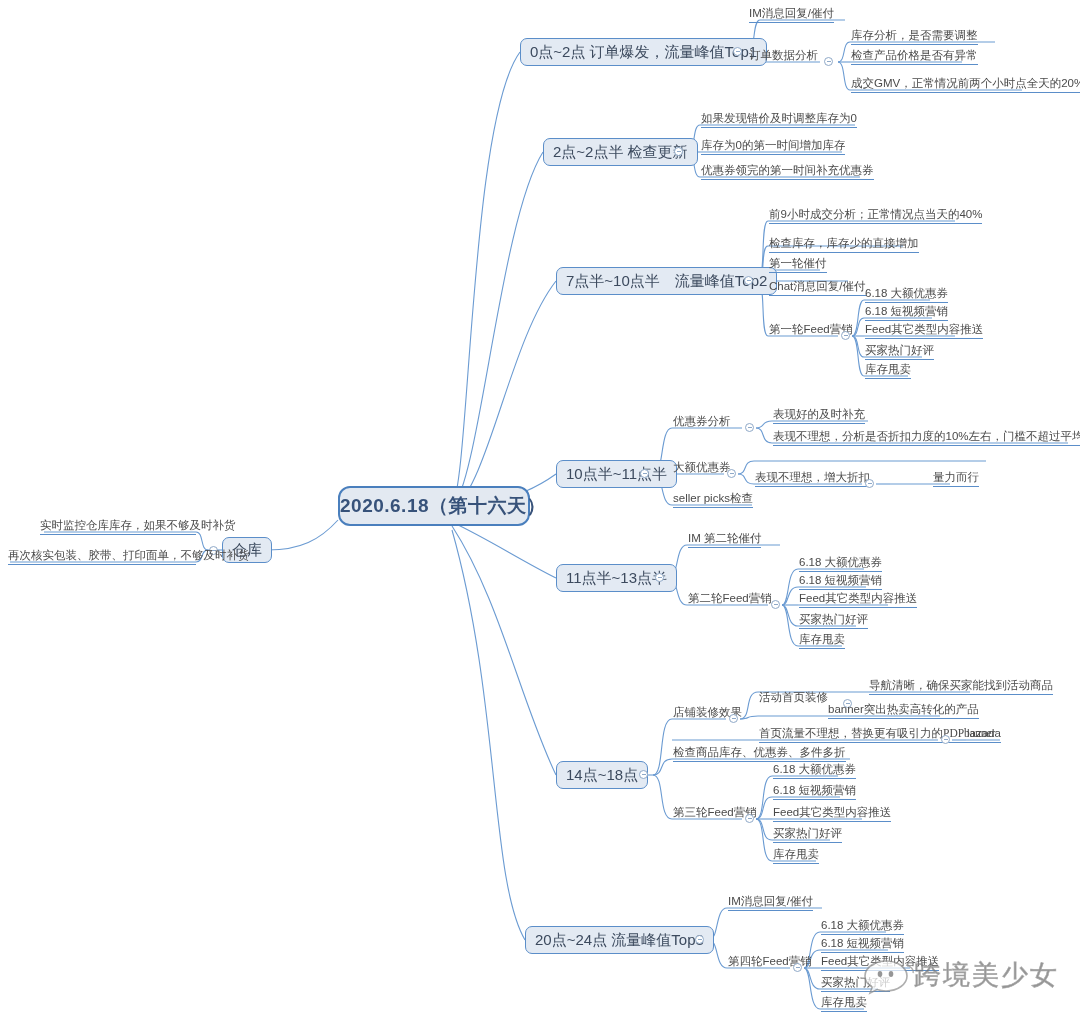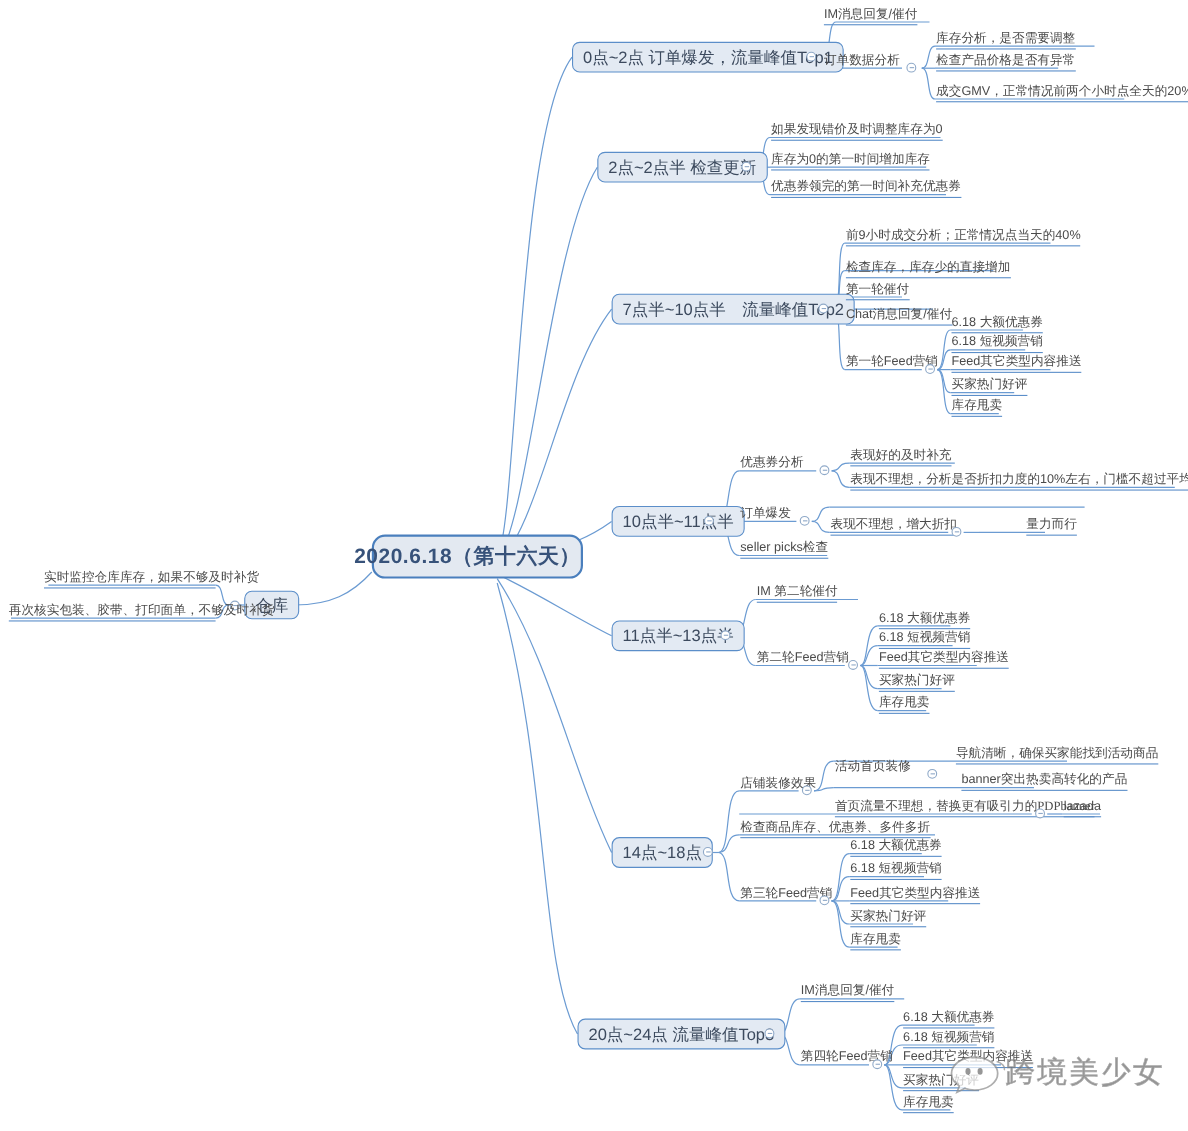--- a/index.html
+++ b/index.html
@@ -31,21 +31,21 @@
     box-sizing: border-box;
     background: #e3e9f1;
     border: 2px solid #4a7fbd;
     border-radius: 12px;
     color: #37527a;
     font-size: 19px;
     font-weight: bold;
     letter-spacing: 0.5px;
     display: flex;
     align-items: center;
-    justify-content: flex-end;
+    justify-content: flex-start;
     white-space: nowrap;
   }
   
   .node-box {
     position: absolute;
     box-sizing: border-box;
     background: #e3eaf3;
     border: 1px solid #5b8ec9;
     border-radius: 7px;
     color: #3c4a5e;
@@ -347,21 +347,21 @@
   </div>
   <div class="toggle" style="left:745px; top:423px;"></div>
   <div class="node-leaf ul" style="left:773px; top:407px;">
     <span>表现好的及时补充</span>
   </div>
   <div class="node-leaf ul" style="left:773px; top:429px;">
     <span>表现不理想，分析是否折扣力度的10%左右，门槛不超过平均客单价的1.5倍</span>
   </div>
 
   <div class="node-leaf" style="left:673px; top:460px;">
-    <span>订单爆发</span>
+    <span>大额优惠券</span>
   </div>
   <div class="toggle" style="left:727px; top:469px;"></div>
   <div class="node-leaf ul" style="left:755px; top:470px;">
     <span>表现不理想，增大折扣</span>
   </div>
   <div class="toggle" style="left:865px; top:479px;"></div>
   <div class="node-leaf ul" style="left:891px; top:470px;margin-left:42px;">
     <span>量力而行</span>
   </div>
 
@@ -405,21 +405,21 @@
     <span>店铺装修效果</span>
   </div>
   <div class="toggle" style="left:729px; top:714px;"></div>
   <div class="node-leaf" style="left:759px; top:690px;">
     <span>活动首页装修</span>
   </div>
   <div class="toggle" style="left:843px; top:699px;"></div>
   <div class="node-leaf ul" style="left:869px; top:678px;">
     <span>导航清晰，确保买家能找到活动商品</span>
   </div>
-  <div class="node-leaf ul" style="left:874px; top:702px;">
+  <div class="node-leaf ul" style="left:828px; top:702px;">
     <span>banner突出热卖高转化的产品</span>
   </div>
   <div class="node-leaf ul" style="left:759px; top:726px;font-family:Liberation Serif, serif;">
     <span>首页流量不理想，替换更有吸引力的PDPbanner</span>
   </div>
   <div class="toggle" style="left:941px; top:735px;"></div>
   <div class="node-leaf ul" style="left:967px; top:726px;">
     <span>lazada</span>
   </div>
 

